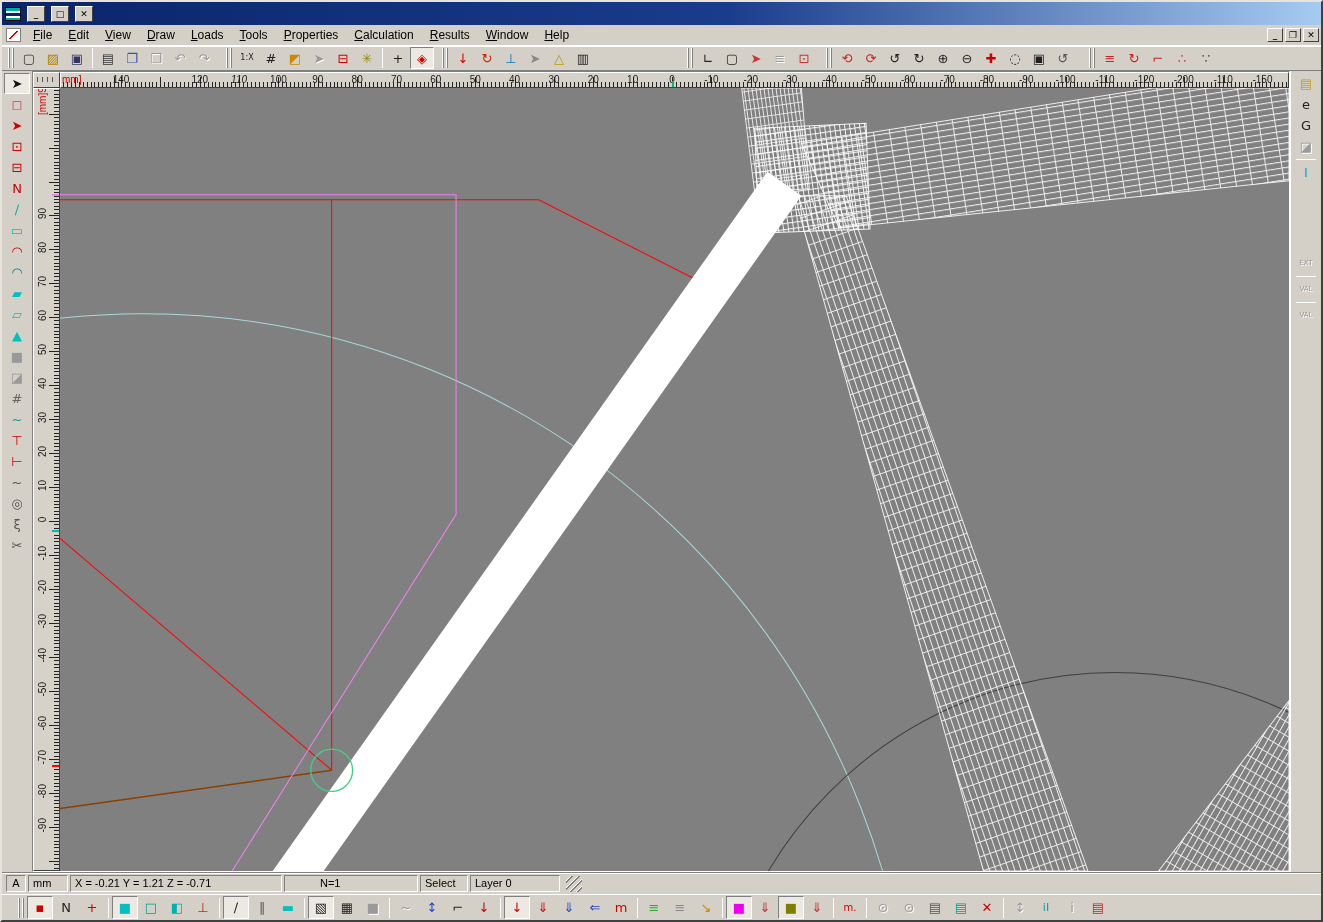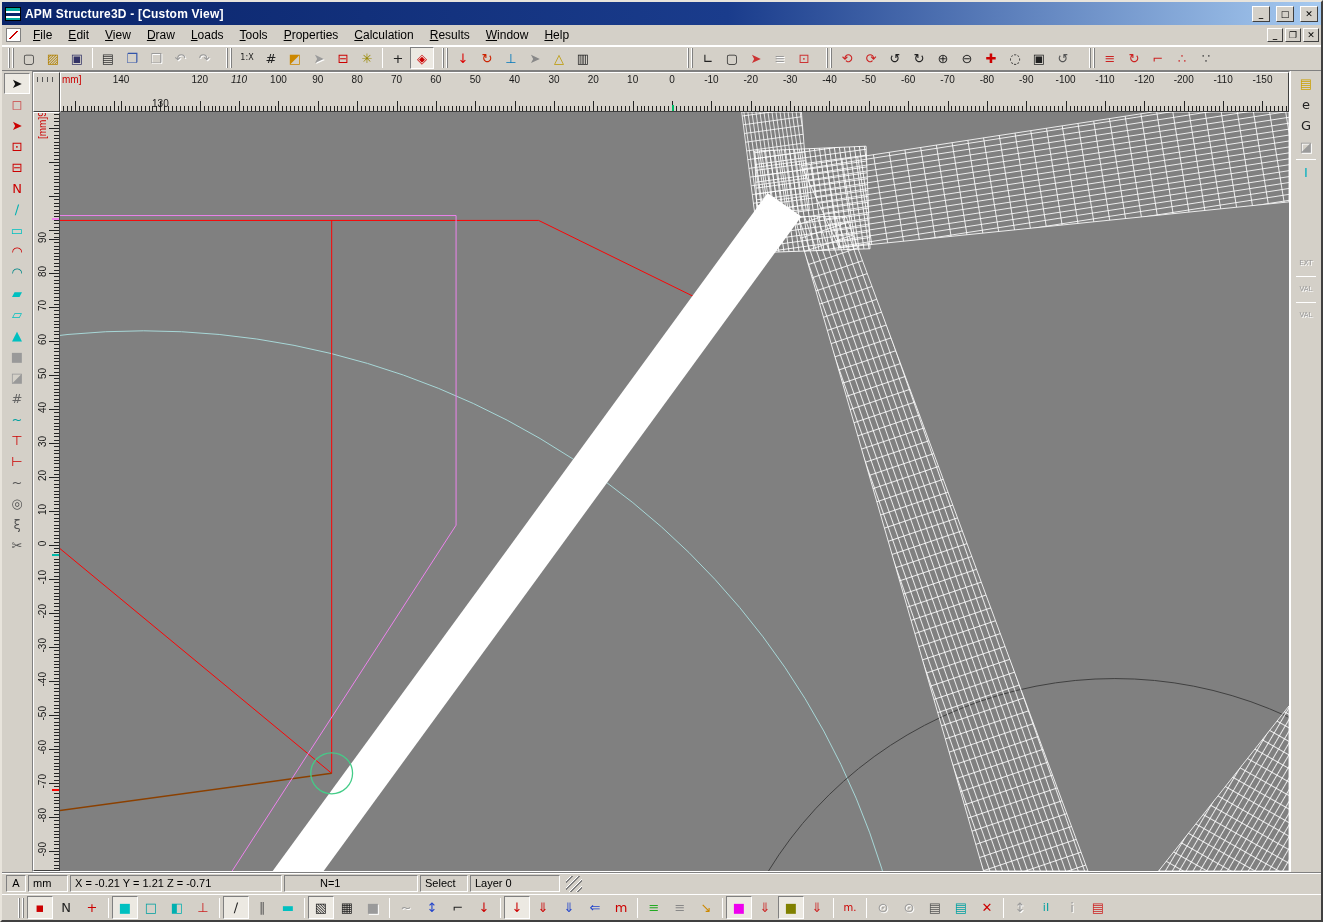--- a/index.html
+++ b/index.html
@@ -38,21 +38,21 @@
   .tbtn .glyph{font-size:13px;line-height:1;font-family:"DejaVu Sans",sans-serif;}
   .tbtn.pressed{border-color:#808080 #fff #fff #808080;background:#ece9e2;}
   .tbtn.disabled .glyph{color:#9a9a9a !important;text-shadow:1px 1px 0 #fff;}
   
   .mainrow{display:flex;height:801px;}
   .vbar{width:30px;display:flex;flex-direction:column;align-items:center;padding-top:2px;flex:none;}
   .vbar.right{width:31px;border-left:1px solid #fff;}
   .vbar .tbtn{width:26px;height:21px;}
   .vbar .tsep{width:20px;height:1px;background:#808080;border-right:none;border-bottom:1px solid #fff;margin:2px 0;}
   .work{flex:1;display:flex;flex-direction:column;border:1px solid;border-color:#808080 #fff #fff #808080;}
-  .ruler-row{height:40px;display:flex;flex:none;}
+  .ruler-row{height:16px;display:flex;flex:none;}
   .corner{width:27px;flex:none;background:#d6d2ca;border:1px solid;border-color:#fff #404040 #404040 #fff;
     background-image:repeating-linear-gradient(90deg,#555 0 1px,transparent 1px 5px);
     background-size:20px 5px;background-repeat:no-repeat;background-position:3px 4px;}
   .hruler{flex:1;position:relative;background:#d6d2ca;overflow:hidden;border:1px solid;border-color:#fff #404040 #404040 #fff;}
   .hruler .ticks-minor{position:absolute;left:0;right:0;bottom:0;height:5px;
     background:repeating-linear-gradient(90deg,#222 0 1px,transparent 1px 3.936px);background-position-x:60px;}
   .hruler .ticks-major{position:absolute;left:0;right:0;bottom:0;height:10px;
     background:repeating-linear-gradient(90deg,#222 0 1px,transparent 1px 39.36px);background-position-x:60px;}
   .hlabel{position:absolute;top:1px;transform:translateX(-50%);font-size:10px;color:#1a1a1a;}
   .unit-h{position:absolute;left:1px;top:1px;color:#cc0000;font-size:10px;}
@@ -81,21 +81,20 @@
   .bottombar{height:26px;display:flex;align-items:center;padding:1px 2px 1px 12px;border-top:1px solid #fff;}
   .bottombar .tbtn{width:26px;height:23px;}
 </style>
 </head>
 <body>
 
 <div class="window">
 
   <div class="titlebar">
     <div class="app-icon"></div>
-    <div class="title-text">APM Structure3D - [Custom View]</div>
     <div class="cap-btn">_</div>
     <div class="cap-btn">□</div>
     <div class="cap-btn">✕</div>
   </div>
 
   <div class="menubar">
     <div class="mdi-icon"></div>
     <div id="menu-items" style="display:flex;">
         <div class="menu-item"><u>F</u>ile</div>
         <div class="menu-item"><u>E</u>dit</div>

